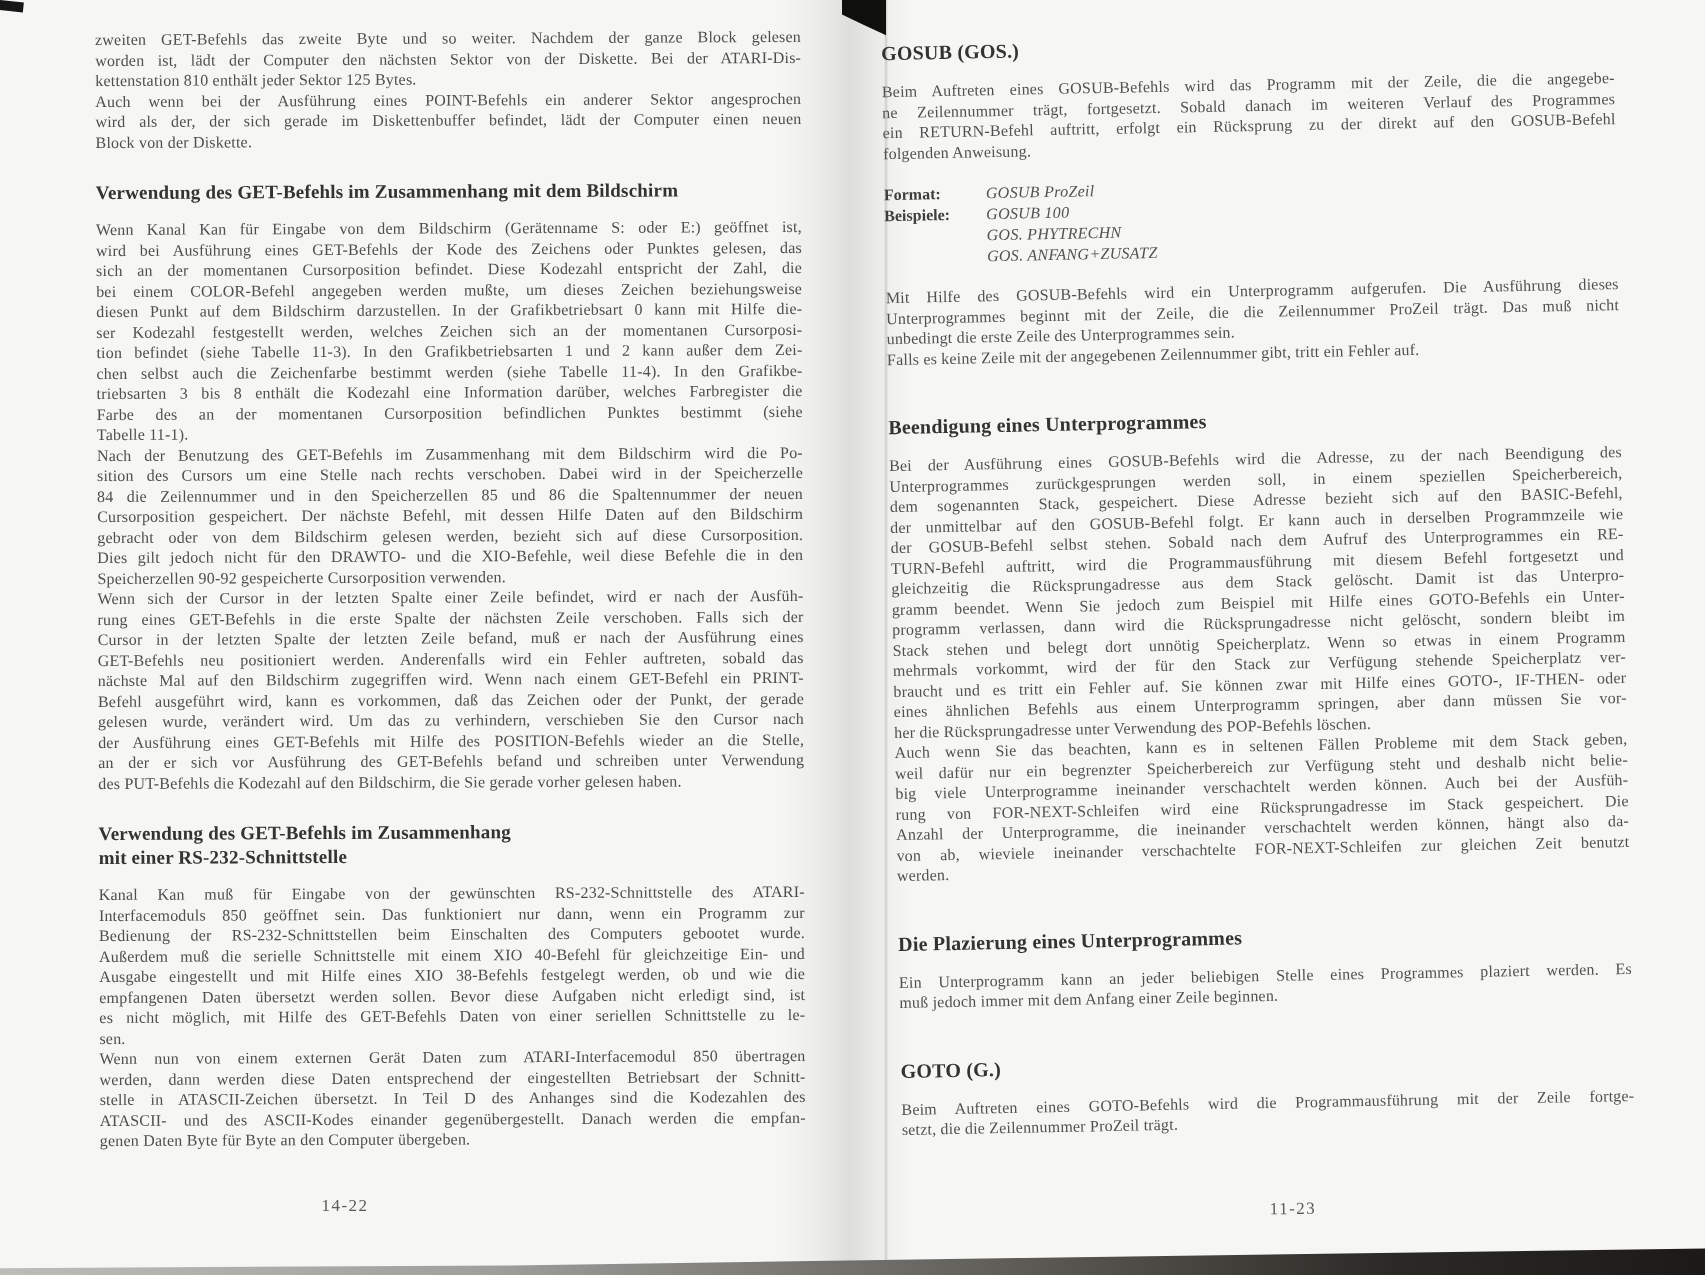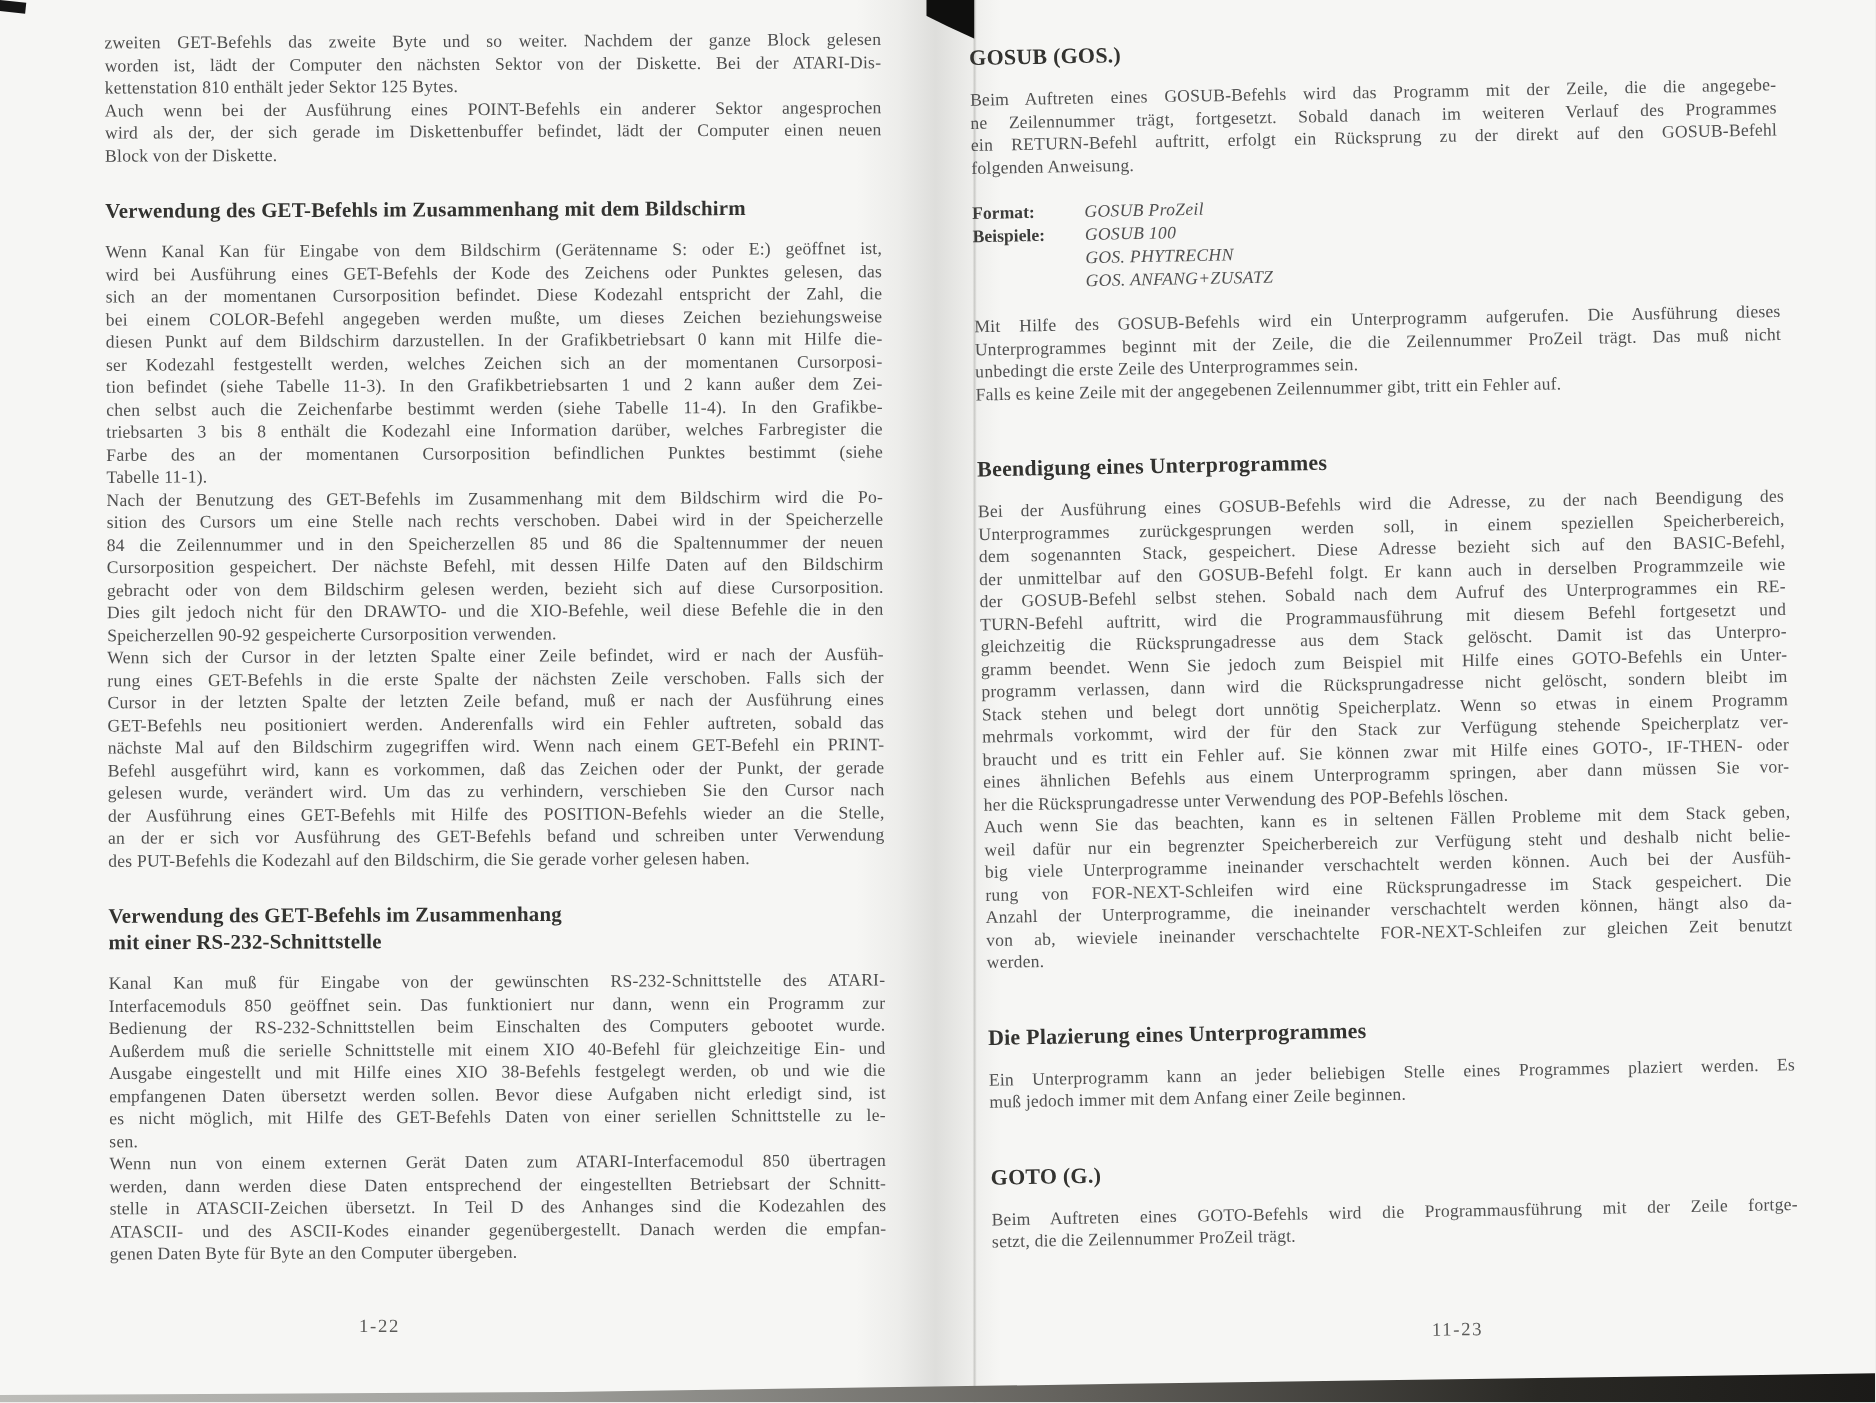--- a/index.html
+++ b/index.html
@@ -49,21 +49,21 @@
   .format-value{
     font-style:italic;font-size:16px;line-height:21px;color:#515151;letter-spacing:0.3px;
   }
 
   .page-number{
     position:absolute;
     font-size:17px;letter-spacing:1.5px;color:#5a5a58;
     transform:translateX(-50%);
   }
   .page-number-left{left:345px;top:1196px;}
-  .page-number-right{left:1293px;top:1199px;transform:translateX(-50%) rotate(-0.8deg);margin-left:32px;}
+  .page-number-right{left:1293px;top:1199px;transform:translateX(-50%) rotate(-0.8deg);}
 
   
   .binding-shadow{
     position:absolute;left:778px;top:0;width:132px;height:1275px;
     background:linear-gradient(to right,
       rgba(110,110,105,0) 0%,
       rgba(110,110,105,0.07) 30%,
       rgba(95,95,90,0.16) 55%,
       rgba(110,110,105,0.07) 78%,
       rgba(110,110,105,0) 100%);
@@ -242,18 +242,18 @@
       </div>
       <div class="heading">
         <div class="heading-line">GOTO (G.)</div>
       </div>
       <div class="para">
         <div class="line">Beim Auftreten eines GOTO-Befehls wird die Programmausführung mit der Zeile fortge-</div>
         <div class="line last">setzt, die die Zeilennummer ProZeil trägt.</div>
       </div>
     </div>
 
-  <div class="page-number page-number-left">1-22</div>
+  <div class="page-number page-number-left">14-22</div>
 
   <div class="page-number page-number-right">11-23</div>
 
   <div class="bottom-edge"></div>
 </div>
 
 </body></html>

